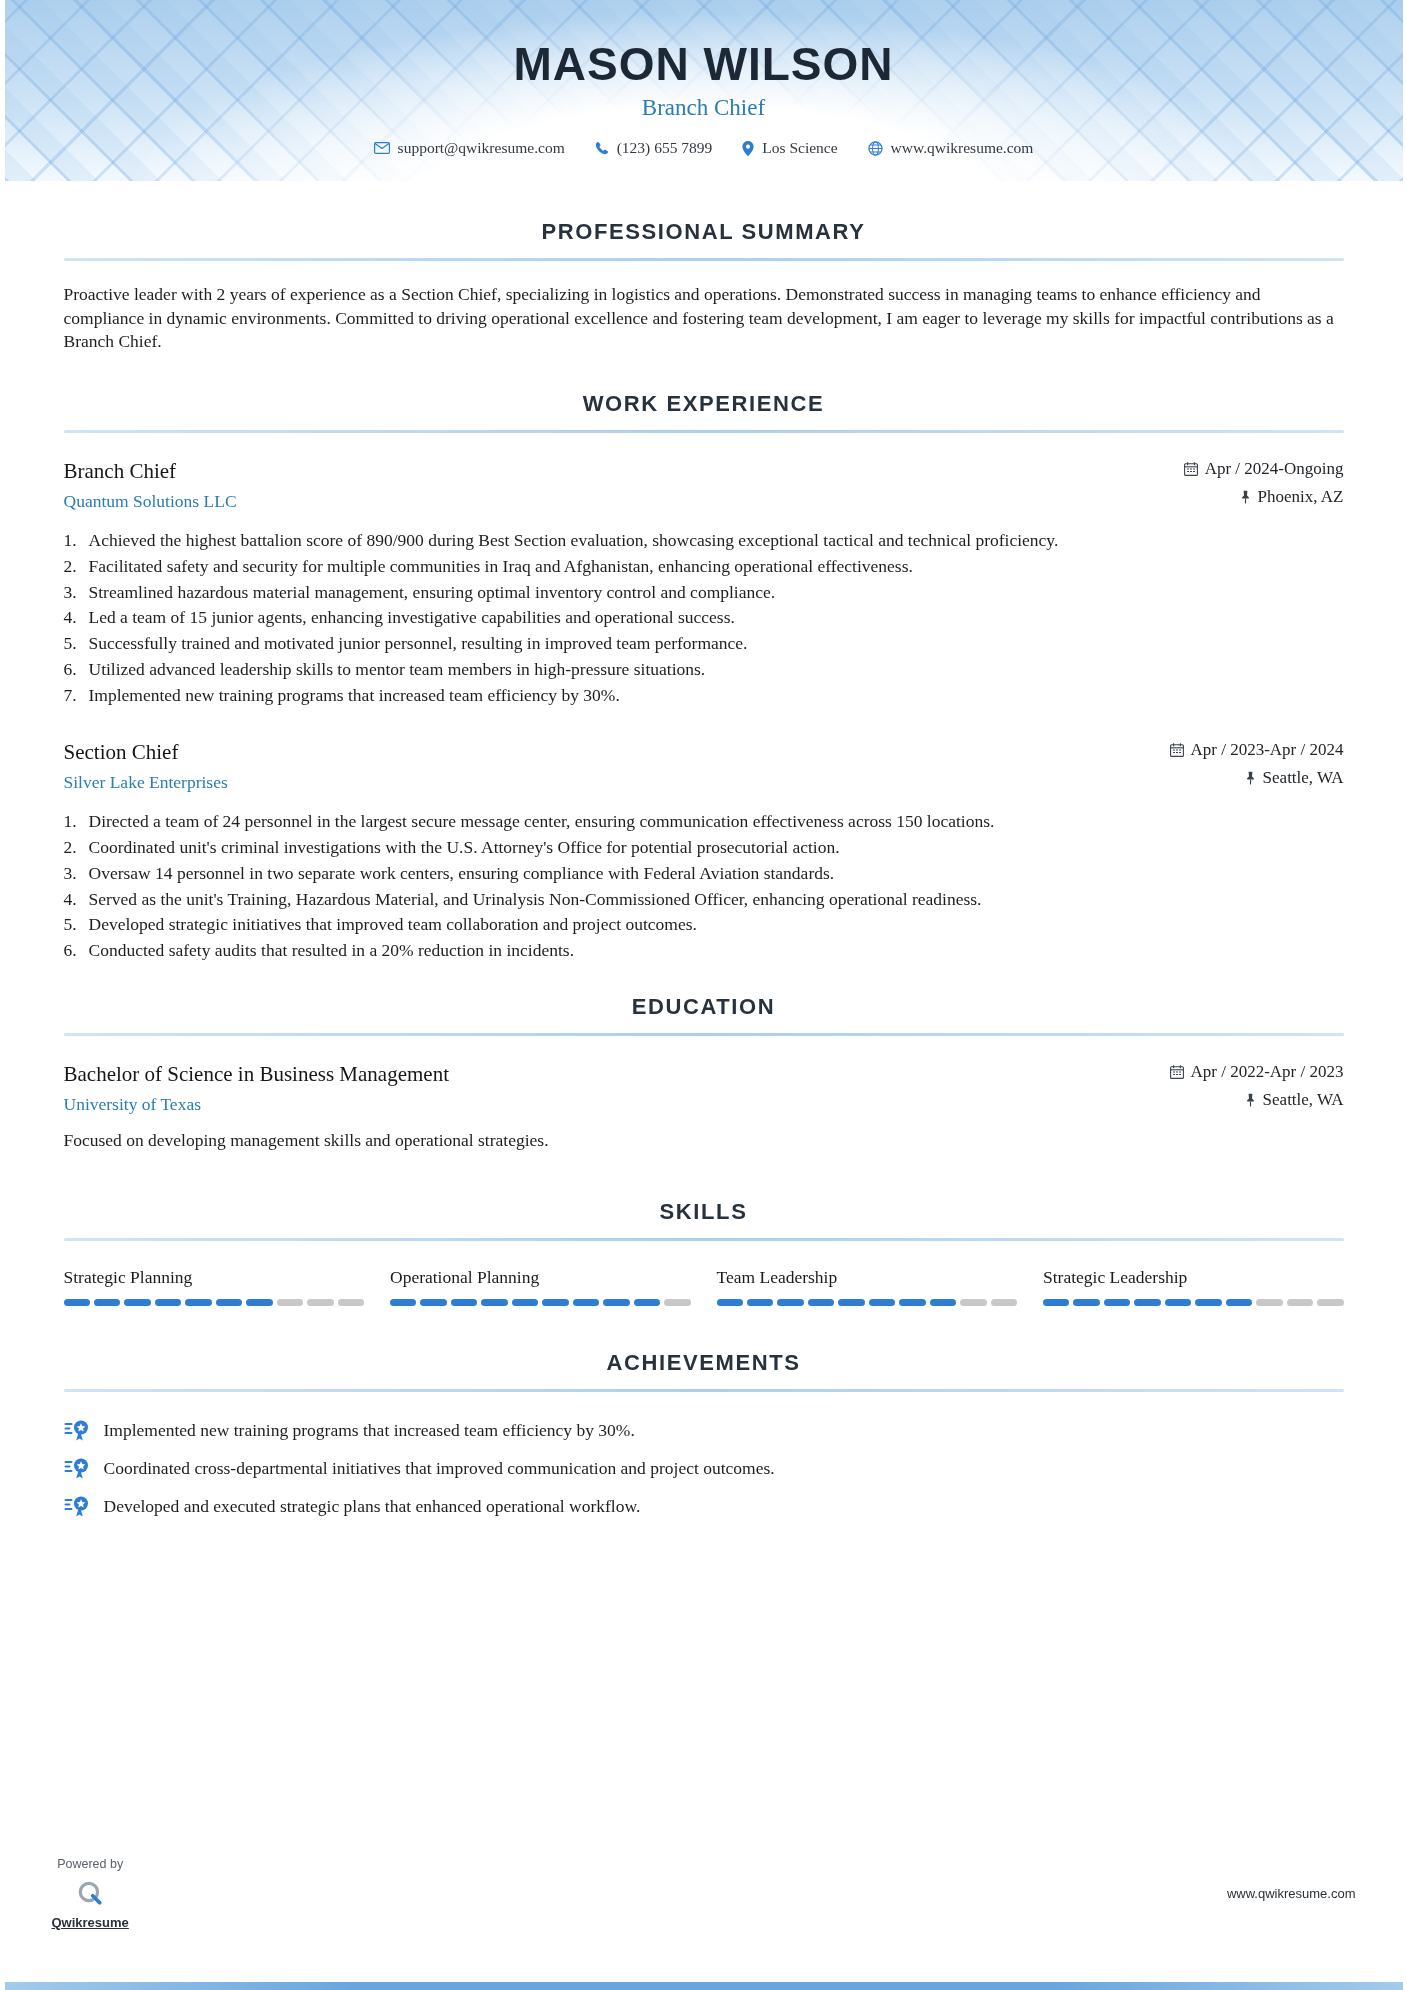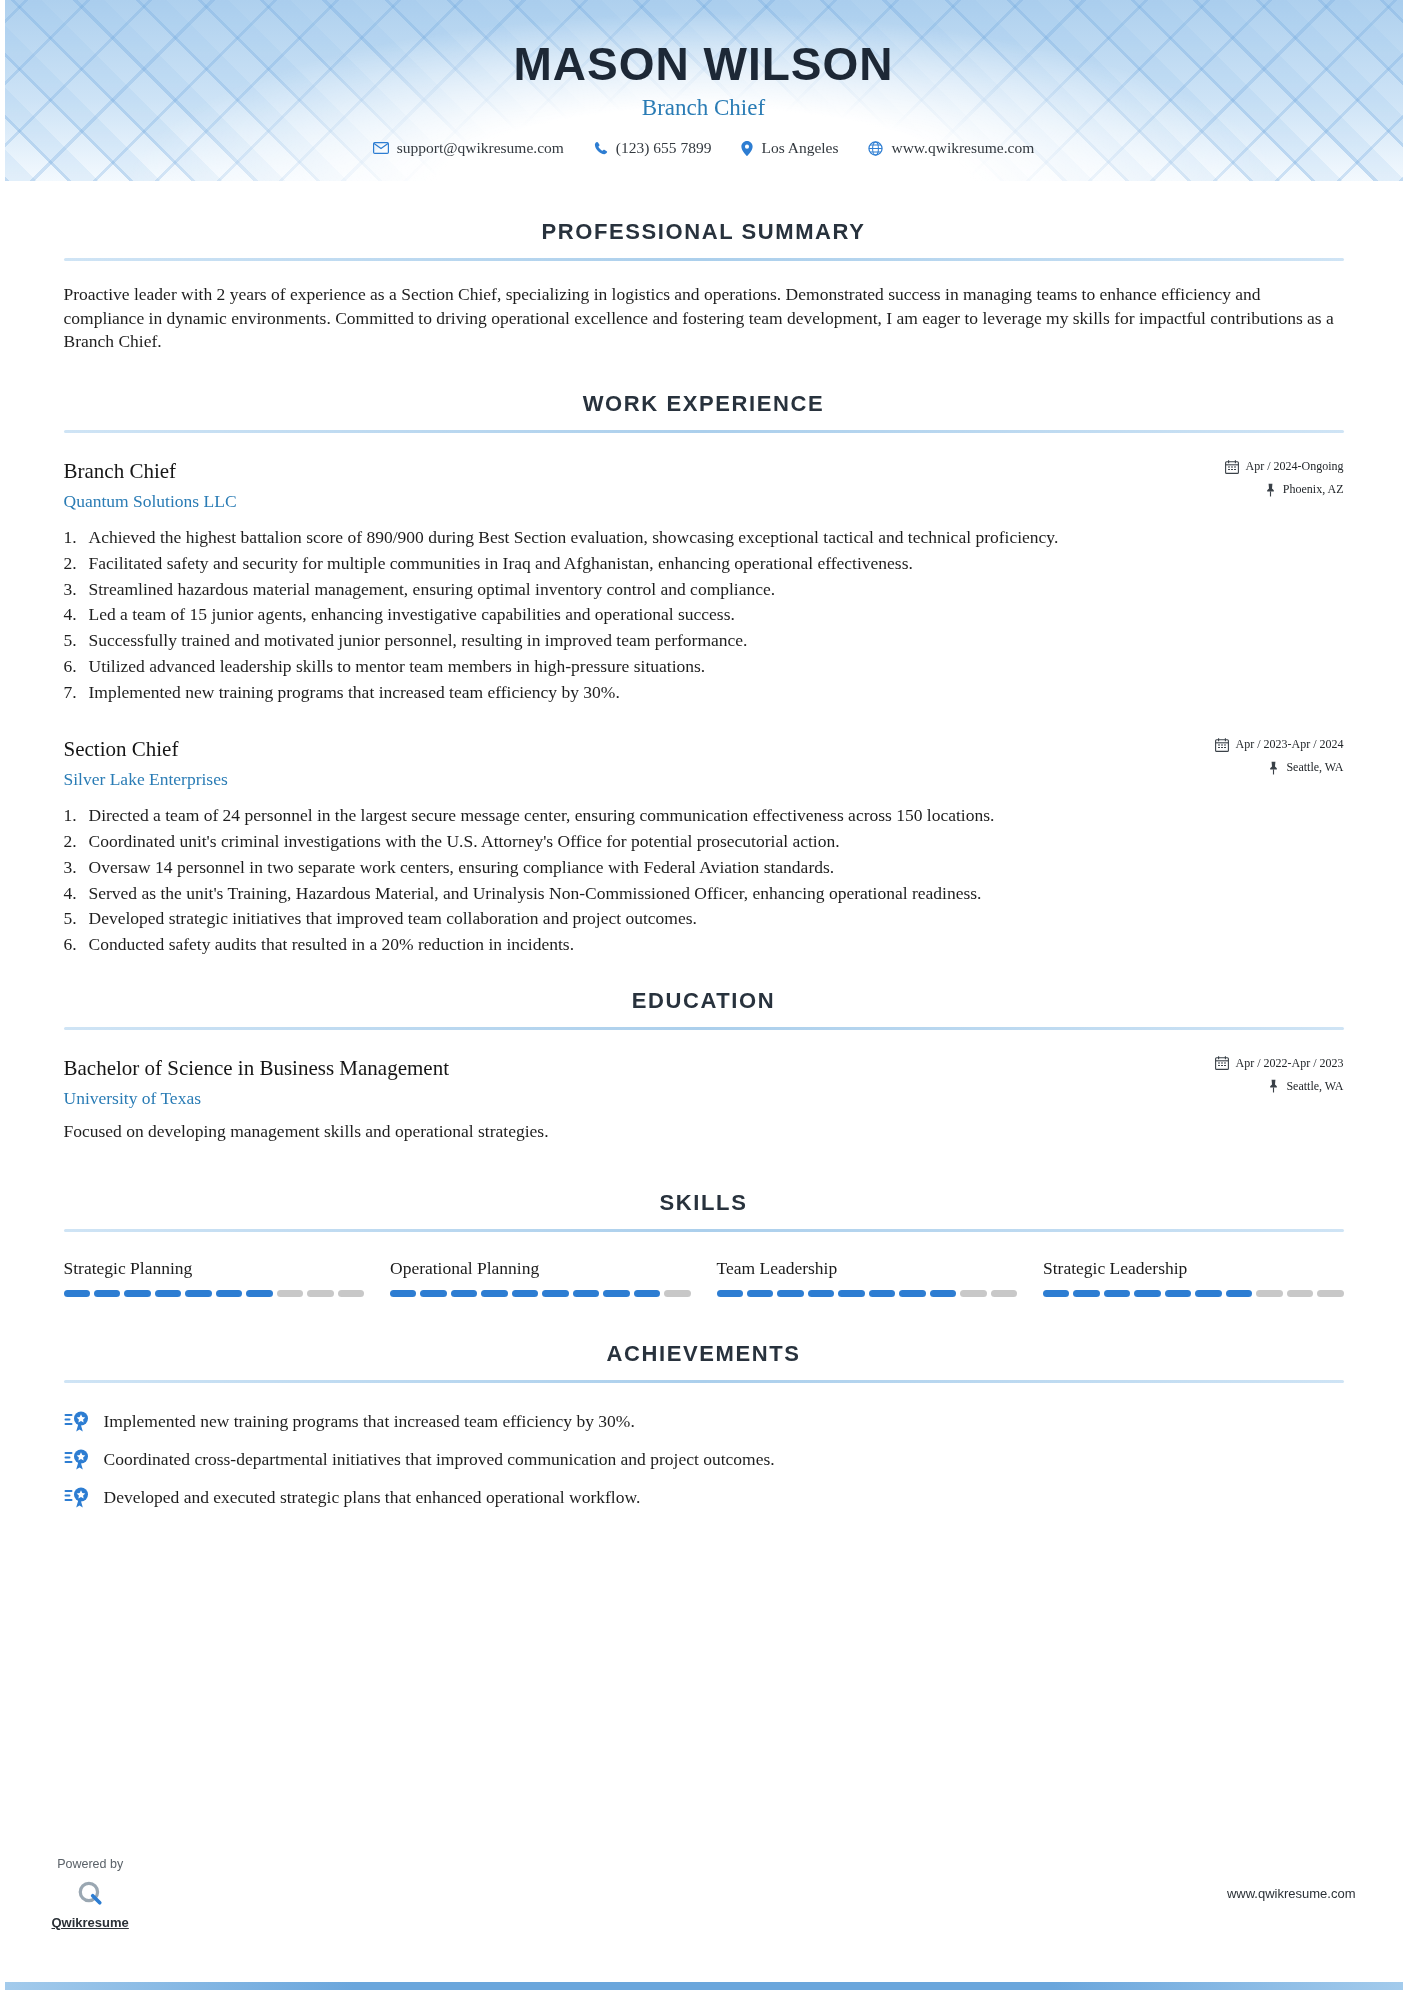--- a/index.html
+++ b/index.html
@@ -75,21 +75,21 @@
     font-size: 17.5px;
     line-height: 1.33;
     color: #1e1e1e;
   }
 
   
   .job { margin-top: 26px; }
   .job-head { display: flex; justify-content: space-between; align-items: flex-start; }
   .job-title { font-size: 21px; color: #161616; }
   .job-company { font-size: 17.5px; color: #2a7cb5; margin-top: 7px; }
-  .job-meta { text-align: right; font-size: 12px; color: #22262a; white-space: nowrap; }
+  .job-meta { text-align: right; font-size: 17px; color: #22262a; white-space: nowrap; }
   .meta-line { display: flex; justify-content: flex-end; align-items: center; gap: 7px; margin-bottom: 8px; }
   .meta-line .ic { color: #3a4148; }
 
   ol.bullets { margin-top: 14px; list-style: none; counter-reset: item; }
   ol.bullets li {
     counter-increment: item;
     position: relative;
     padding-left: 25px;
     font-size: 17.5px;
     line-height: 1.3;
@@ -175,21 +175,21 @@
             </svg>
         </span>
         <span>(123) 655 7899</span>
       </span>
       <span class="contact-item">
         <span class="ic">
           <svg width="12" height="15" viewBox="0 0 12 16">
               <path d="M6 0C2.7 0 0 2.7 0 6c0 4.5 6 10 6 10s6-5.5 6-10C12 2.7 9.3 0 6 0zm0 8.2A2.2 2.2 0 1 1 6 3.8a2.2 2.2 0 0 1 0 4.4z" fill="currentColor"></path>
             </svg>
         </span>
-        <span>Los Angeles</span>
+        <span>Los Science</span>
       </span>
       <span class="contact-item">
         <span class="ic">
           <svg width="15" height="15" viewBox="0 0 16 16">
               <circle cx="8" cy="8" r="7" fill="none" stroke="currentColor" stroke-width="1.3"></circle>
               <ellipse cx="8" cy="8" rx="3.1" ry="7" fill="none" stroke="currentColor" stroke-width="1.1"></ellipse>
               <path d="M1.2 8h13.6M2.2 4.3h11.6M2.2 11.7h11.6" stroke="currentColor" stroke-width="1.1" fill="none"></path>
             </svg>
         </span>
         <span>www.qwikresume.com</span>

